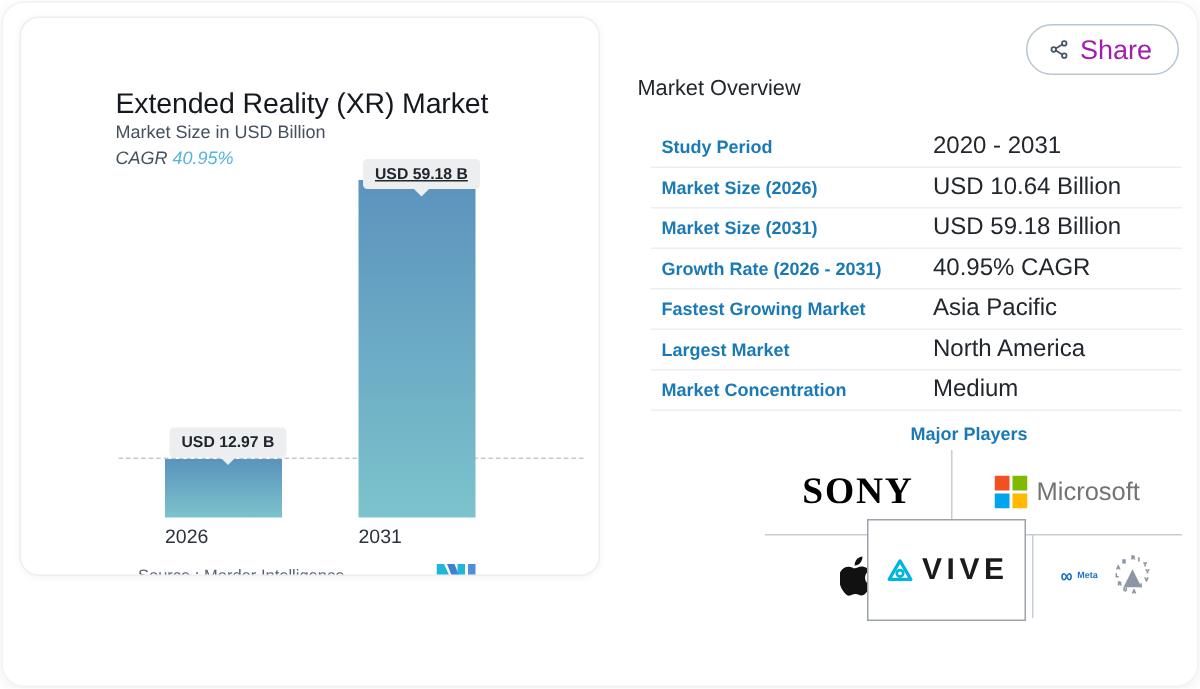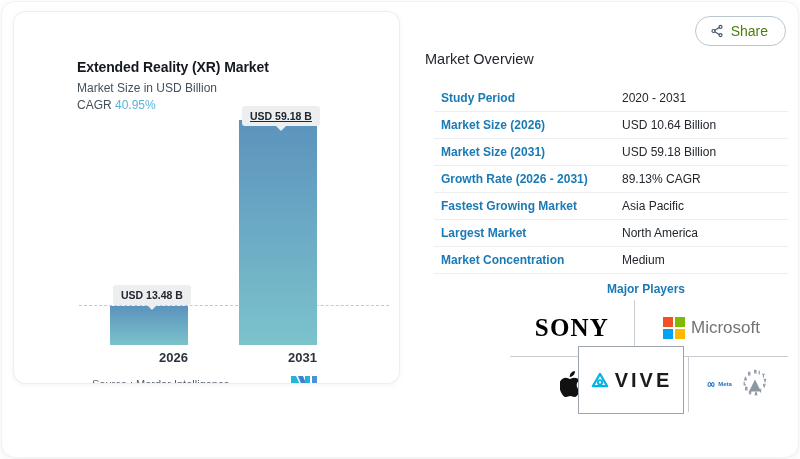--- a/index.html
+++ b/index.html
@@ -40,22 +40,22 @@
     position: absolute;
     right: 14px;
     top: 16px;
     display: flex;
     align-items: center;
     gap: 7px;
     padding: 7px 17px 7px 14px;
     border: 1px solid #b9c6d2;
     border-radius: 999px;
     background: #ffffff;
-    color: #4d7c0f;
-    font-size: 14px;
+    color: #a21caf;
+    font-size: 18px;
     cursor: pointer;
     z-index: 5;
   }
   .share-btn .lbl { line-height: 1; }
 
   
   .chart-card {
     position: absolute;
     left: 14px;
     top: 12px;
@@ -64,38 +64,39 @@
     background: #ffffff;
     border-radius: 12px;
     box-shadow: 0 0 0 1px #eceef1, 0 1px 6px rgba(60,70,90,0.08);
     box-sizing: border-box;
     overflow: hidden;
   }
   .chart-title {
     position: absolute;
     left: 63px;
     top: 47px;
-    font-size: 14px;
-    font-weight: 700;
+    font-size: 19px;
+    font-weight: 400;
     color: #15191f;
     letter-spacing: -0.1px;
   }
   .chart-sub {
     position: absolute;
     left: 63px;
     top: 69px;
     font-size: 12px;
     color: #44505d;
   }
   .chart-cagr {
     position: absolute;
     left: 63px;
     top: 86px;
     font-size: 12px;
     color: #44505d;
+    font-style: italic;
   }
   .chart-cagr .val { color: #58b4d8; }
 
   .plot {
     position: absolute;
     left: 0;
     top: 0;
     width: 385px;
     height: 371px;
   }
@@ -134,23 +135,22 @@
     border-right: 5px solid transparent;
     border-top: 5px solid #eceef0;
   }
   .lbl-2026 { left: 99px; top: 273px; }
   .lbl-2031 { left: 228px; top: 94px; text-decoration: underline; }
 
   .x-tick {
     position: absolute;
     font-size: 13px;
     color: #2b333c;
-    text-align: right;
+    text-align: left;
     width: 78px;
-    font-weight: bold;
   }
   .tick-2026 { left: 96px;  top: 338px; }
   .tick-2031 { left: 225px; top: 338px; }
 
   .source {
     position: absolute;
     left: 78px;
     top: 366px;
     font-size: 11px;
     color: #555f6a;
@@ -193,21 +193,21 @@
   }
   .trow:last-child { border-bottom: none; justify-content: flex-end; }
   .tlabel {
     width: 181px;
     flex: 0 0 181px;
     font-size: 12px;
     font-weight: 700;
     color: #1a7ab5;
   }
   .tvalue {
-    font-size: 12px;
+    font-size: 16px;
     color: #22272d;
   }
   .row-major { border-bottom: none; height: 30px; }
 
   
   .logo-grid {
     position: absolute;
     left: 92px;
     top: 288px;
     width: 278px;
@@ -323,21 +323,21 @@
       <span>CAGR</span>
       <span class="val">40.95%</span>
     </div>
 
     <div class="plot">
       <div class="gridline"></div>
 
       <div class="bar bar-2026"></div>
       <div class="bar bar-2031"></div>
 
-      <div class="bar-label lbl-2026">USD 13.48 B</div>
+      <div class="bar-label lbl-2026">USD 12.97 B</div>
       <div class="bar-label lbl-2031">USD 59.18 B</div>
 
       <div class="x-tick tick-2026">2026</div>
       <div class="x-tick tick-2031">2031</div>
     </div>
 
     <div class="source">Source :  Mordor Intelligence</div>
     <div class="mordor-logo">
       <svg width="28" height="17" viewBox="0 0 28 17">
         <polygon points="0,16 0,1 5,1 12,16 7,16" fill="#1fb6d8"></polygon>
@@ -359,21 +359,21 @@
       <div class="trow">
         <div class="tlabel">Market Size (2026)</div>
         <div class="tvalue">USD 10.64 Billion</div>
       </div>
       <div class="trow">
         <div class="tlabel">Market Size (2031)</div>
         <div class="tvalue">USD 59.18 Billion</div>
       </div>
       <div class="trow">
         <div class="tlabel">Growth Rate (2026 - 2031)</div>
-        <div class="tvalue">89.13% CAGR</div>
+        <div class="tvalue">40.95% CAGR</div>
       </div>
       <div class="trow">
         <div class="tlabel">Fastest Growing Market</div>
         <div class="tvalue">Asia Pacific</div>
       </div>
       <div class="trow">
         <div class="tlabel">Largest Market</div>
         <div class="tvalue">North America</div>
       </div>
       <div class="trow">

